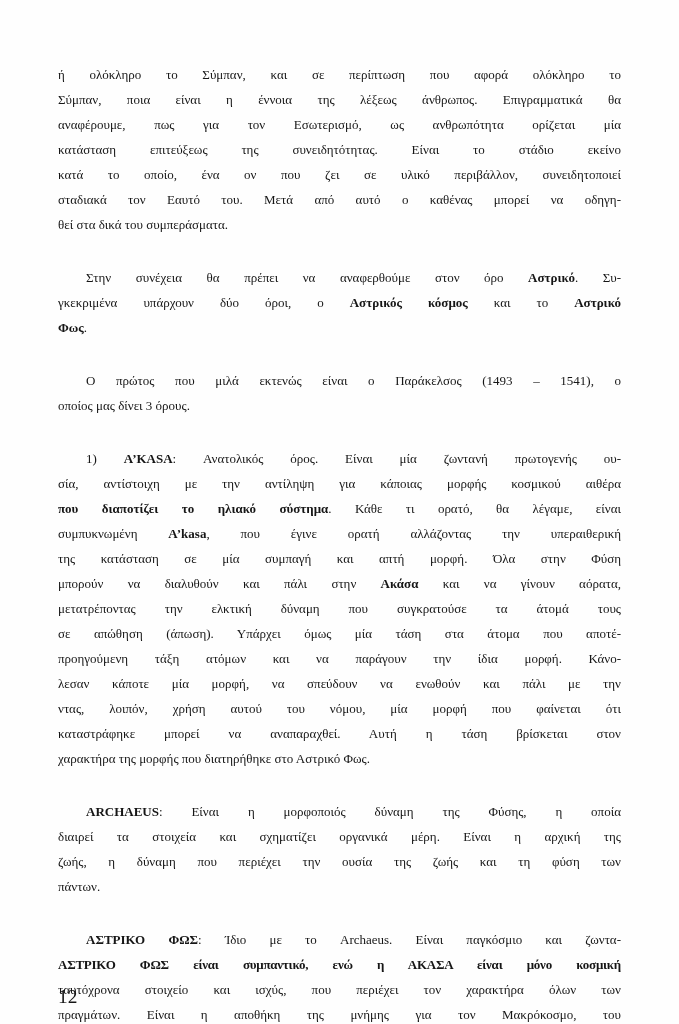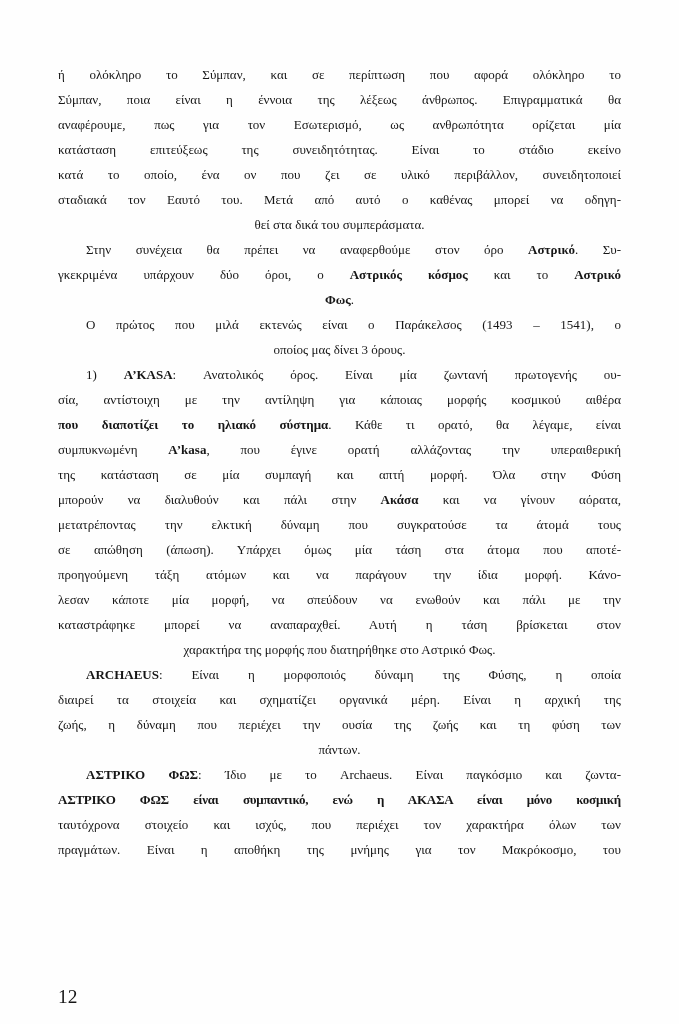--- a/index.html
+++ b/index.html
@@ -20,29 +20,30 @@
   .text-block {
     position: absolute;
     top: 62px;
     left: 58px;
     width: 563px;
     font-size: 13px;
     line-height: 25px;
   }
   .paragraph { margin: 0; }
   .line {
-    text-align: center;
+    text-align: left;
     white-space: normal;
   }
   .line.j {
     text-align: justify;
     text-align-last: justify;
   }
   .line.indent {
     padding-left: 28px;
+    margin-top: 28px;
   }
   .b { font-weight: 700; }
   .r { font-weight: 400; }
   .page-number {
     position: absolute;
     left: 58px;
     top: 984px;
     font-size: 19.4px;
     line-height: 25px;
   }
@@ -74,20 +75,21 @@
         <div class="line j indent"><span class="r">1) </span><span class="b">A’KASA</span><span class="r">: Ανατολικός όρος. Είναι μία ζωντανή πρωτογενής ου-</span></div>
         <div class="line j"><span class="r">σία, αντίστοιχη με την αντίληψη για κάποιας μορφής κοσμικού αιθέρα</span></div>
         <div class="line j"><span class="b">που διαποτίζει το ηλιακό σύστημα</span><span class="r">. Κάθε τι ορατό, θα λέγαμε, είναι</span></div>
         <div class="line j"><span class="r">συμπυκνωμένη </span><span class="b">A’kasa</span><span class="r">, που έγινε ορατή αλλάζοντας την υπεραιθερική</span></div>
         <div class="line j"><span class="r">της κατάσταση σε μία συμπαγή και απτή μορφή. Όλα στην Φύση</span></div>
         <div class="line j"><span class="r">μπορούν να διαλυθούν και πάλι στην </span><span class="b">Ακάσα</span><span class="r"> και να γίνουν αόρατα,</span></div>
         <div class="line j"><span class="r">μετατρέποντας την ελκτική δύναμη που συγκρατούσε τα άτομά τους</span></div>
         <div class="line j"><span class="r">σε απώθηση (άπωση). Υπάρχει όμως μία τάση στα άτομα που αποτέ-</span></div>
         <div class="line j"><span class="r">προηγούμενη τάξη ατόμων και να παράγουν την ίδια μορφή. Κάνο-</span></div>
         <div class="line j"><span class="r">λεσαν κάποτε μία μορφή, να σπεύδουν να ενωθούν και πάλι με την</span></div>
+        <div class="line j"><span class="r">ντας, λοιπόν, χρήση αυτού του νόμου, μία μορφή που φαίνεται ότι</span></div>
         <div class="line j"><span class="r">καταστράφηκε μπορεί να αναπαραχθεί. Αυτή η τάση βρίσκεται στον</span></div>
         <div class="line"><span class="r">χαρακτήρα της μορφής που διατηρήθηκε στο Αστρικό Φως.</span></div>
       </div>
       <div class="paragraph">
         <div class="line j indent"><span class="b">ARCHAEUS</span><span class="r">: Είναι η μορφοποιός δύναμη της Φύσης, η οποία</span></div>
         <div class="line j"><span class="r">διαιρεί τα στοιχεία και σχηματίζει οργανικά μέρη. Είναι η αρχική της</span></div>
         <div class="line j"><span class="r">ζωής, η δύναμη που περιέχει  την ουσία της ζωής και τη φύση των</span></div>
         <div class="line"><span class="r">πάντων.</span></div>
       </div>
       <div class="paragraph">

